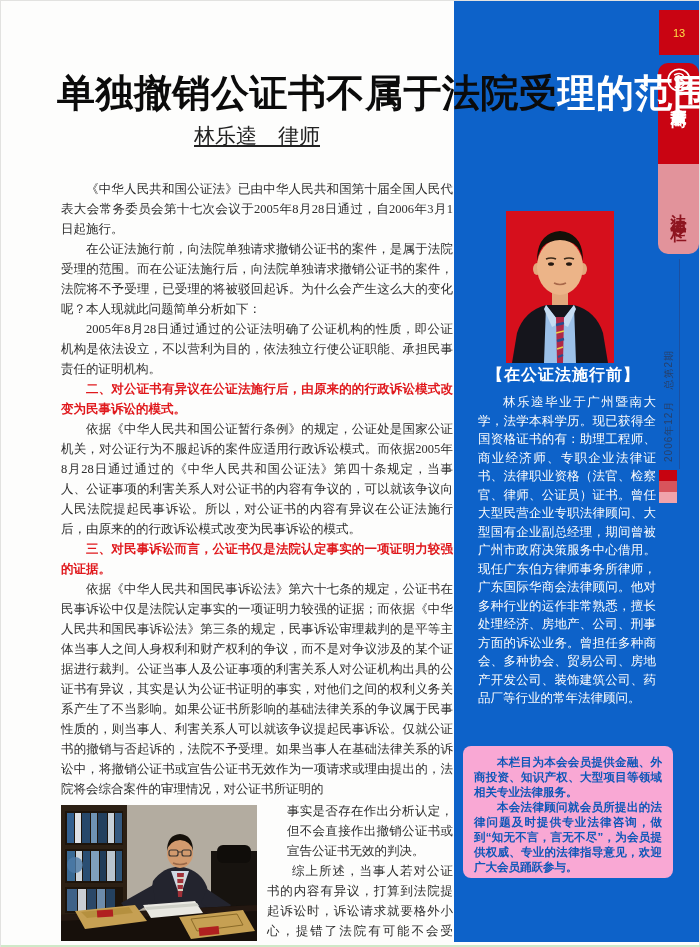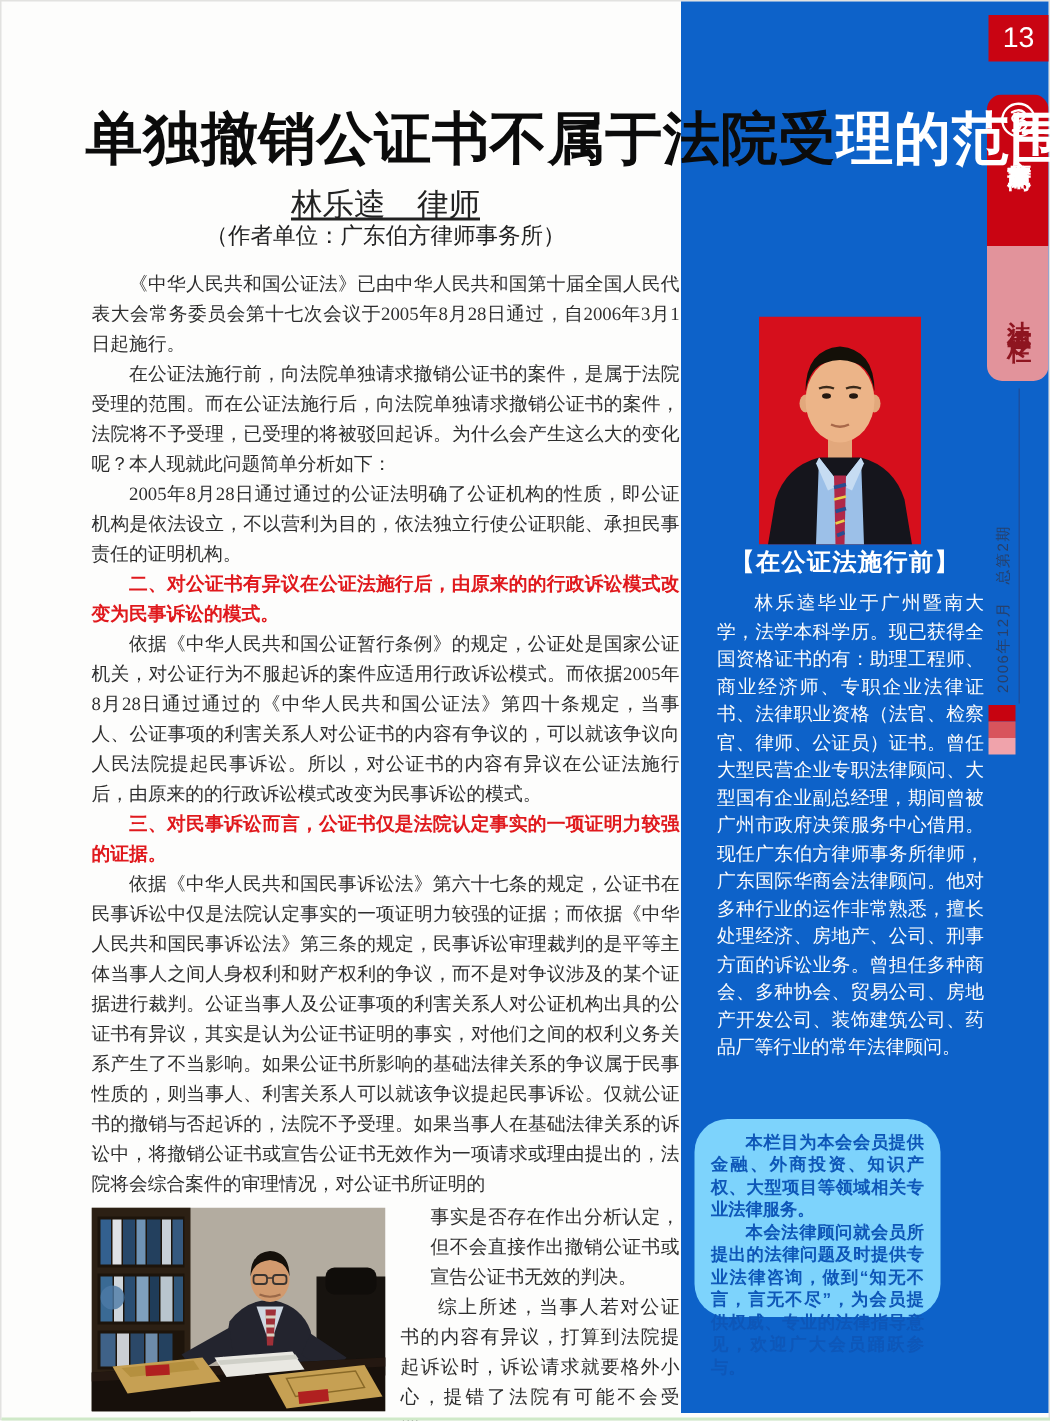--- a/index.html
+++ b/index.html
@@ -6,22 +6,22 @@
   body{width:700px;height:947px;background:#ffffff;overflow:hidden;
        font-family:"Liberation Sans","DejaVu Sans",sans-serif;}
   .page{position:relative;width:700px;height:947px;background:#fdfdfc;
         box-sizing:border-box;border:1px solid #e2e2e0;}
   .bottom-edge{position:absolute;left:0;top:944px;width:700px;height:3px;background:#cfe9c8;}
 
   
   .blue-bg{position:absolute;left:453px;top:0;width:245px;height:941px;background:#0d62c9;}
 
   
-  .pagenum{position:absolute;left:658px;top:9px;width:40px;height:31px;background:#c90412;
-           color:#ffffff;font-size:19px;display:flex;align-items:center;justify-content:center;}
+  .pagenum{position:absolute;left:658px;top:9px;width:40px;height:45px;background:#c90412;
+           color:#fde047;font-size:11px;display:flex;align-items:center;justify-content:center;}
 
   
   .brandstrip{position:absolute;left:657px;top:62px;width:41px;height:191px;border-radius:10px;
               overflow:hidden;}
   .brandstrip .red{height:101px;background:#c90412;display:flex;flex-direction:column;align-items:center;}
   .brandstrip .pink{height:90px;background:#e2939b;display:flex;align-items:center;justify-content:center;}
   .logo{margin-top:4px;width:26px;height:26px;}
   .brand-vert{writing-mode:vertical-rl;text-orientation:upright;color:#ffffff;
               font-family:"Liberation Serif","DejaVu Serif",serif;font-weight:bold;
               font-size:16px;line-height:1;letter-spacing:1px;margin-top:2px;}
@@ -40,22 +40,22 @@
   
   .portrait{position:absolute;left:505px;top:210px;width:108px;height:152px;display:block;}
 
   
   .profile-header{position:absolute;left:470px;top:364px;width:185px;text-align:center;
                   color:#ffffff;font-weight:bold;font-size:16px;letter-spacing:1px;}
   .profile-body{position:absolute;left:477px;top:392px;width:178px;color:#fcfcfc;
                 font-size:12.5px;line-height:18.5px;text-align:justify;text-indent:2em;margin:0;}
 
   
-  .infobox{position:absolute;left:462px;top:745px;width:164px;height:132px;background:#7dd3fc;
-           border-radius:22px;box-sizing:border-box;padding:9px 11px;}
+  .infobox{position:absolute;left:462px;top:745px;width:210px;height:132px;background:#f9a8d4;
+           border-radius:8px;box-sizing:border-box;padding:9px 11px;}
   .infobox p{margin:0;color:#0e57b8;font-size:11.5px;line-height:15px;font-weight:bold;
              text-align:justify;text-indent:2em;}
 
   
   .title{position:absolute;left:56px;top:70px;margin:0;z-index:3;white-space:nowrap;
          font-size:38px;font-weight:900;letter-spacing:0.5px;line-height:1.2;color:#0b0b0b;}
   .title .overlap{color:#ffffff;}
   .byline{position:absolute;left:60px;top:124px;width:392px;text-align:center;
           font-family:"Liberation Serif","DejaVu Serif",serif;color:#222;}
   .byline .author{font-size:21px;line-height:22px;text-decoration:underline;}
@@ -77,21 +77,20 @@
 <body>
 
 <div class="page">
 
   <div class="blue-bg"></div>
 
   <h1 class="title"><span>单独撤销公证书不属于法院受</span><span class="overlap">理的范围</span></h1>
 
   <div class="byline">
     <div class="author">林乐逵　律师</div>
-    <div class="affil">（作者单位：广东伯方律师事务所）</div>
   </div>
 
   <div class="body-col">
     <p>《中华人民共和国公证法》已由中华人民共和国第十届全国人民代表大会常务委员会第十七次会议于2005年8月28日通过，自2006年3月1日起施行。</p>
     <p>在公证法施行前，向法院单独请求撤销公证书的案件，是属于法院受理的范围。而在公证法施行后，向法院单独请求撤销公证书的案件，法院将不予受理，已受理的将被驳回起诉。为什么会产生这么大的变化呢？本人现就此问题简单分析如下：</p>
     <p>2005年8月28日通过通过的公证法明确了公证机构的性质，即公证机构是依法设立，不以营利为目的，依法独立行使公证职能、承担民事责任的证明机构。</p>
     <p class="red">二、对公证书有异议在公证法施行后，由原来的的行政诉讼模式改变为民事诉讼的模式。</p>
     <p>依据《中华人民共和国公证暂行条例》的规定，公证处是国家公证机关，对公证行为不服起诉的案件应适用行政诉讼模式。而依据2005年8月28日通过通过的《中华人民共和国公证法》第四十条规定，当事人、公证事项的利害关系人对公证书的内容有争议的，可以就该争议向人民法院提起民事诉讼。所以，对公证书的内容有异议在公证法施行后，由原来的的行政诉讼模式改变为民事诉讼的模式。</p>
     <p class="red">三、对民事诉讼而言，公证书仅是法院认定事实的一项证明力较强的证据。</p>
     <p>依据《中华人民共和国民事诉讼法》第六十七条的规定，公证书在民事诉讼中仅是法院认定事实的一项证明力较强的证据；而依据《中华人民共和国民事诉讼法》第三条的规定，民事诉讼审理裁判的是平等主体当事人之间人身权利和财产权利的争议，而不是对争议涉及的某个证据进行裁判。公证当事人及公证事项的利害关系人对公证机构出具的公证书有异议，其实是认为公证书证明的事实，对他们之间的权利义务关系产生了不当影响。如果公证书所影响的基础法律关系的争议属于民事性质的，则当事人、利害关系人可以就该争议提起民事诉讼。仅就公证书的撤销与否起诉的，法院不予受理。如果当事人在基础法律关系的诉讼中，将撤销公证书或宣告公证书无效作为一项请求或理由提出的，法院将会综合案件的审理情况，对公证书所证明的</p>

